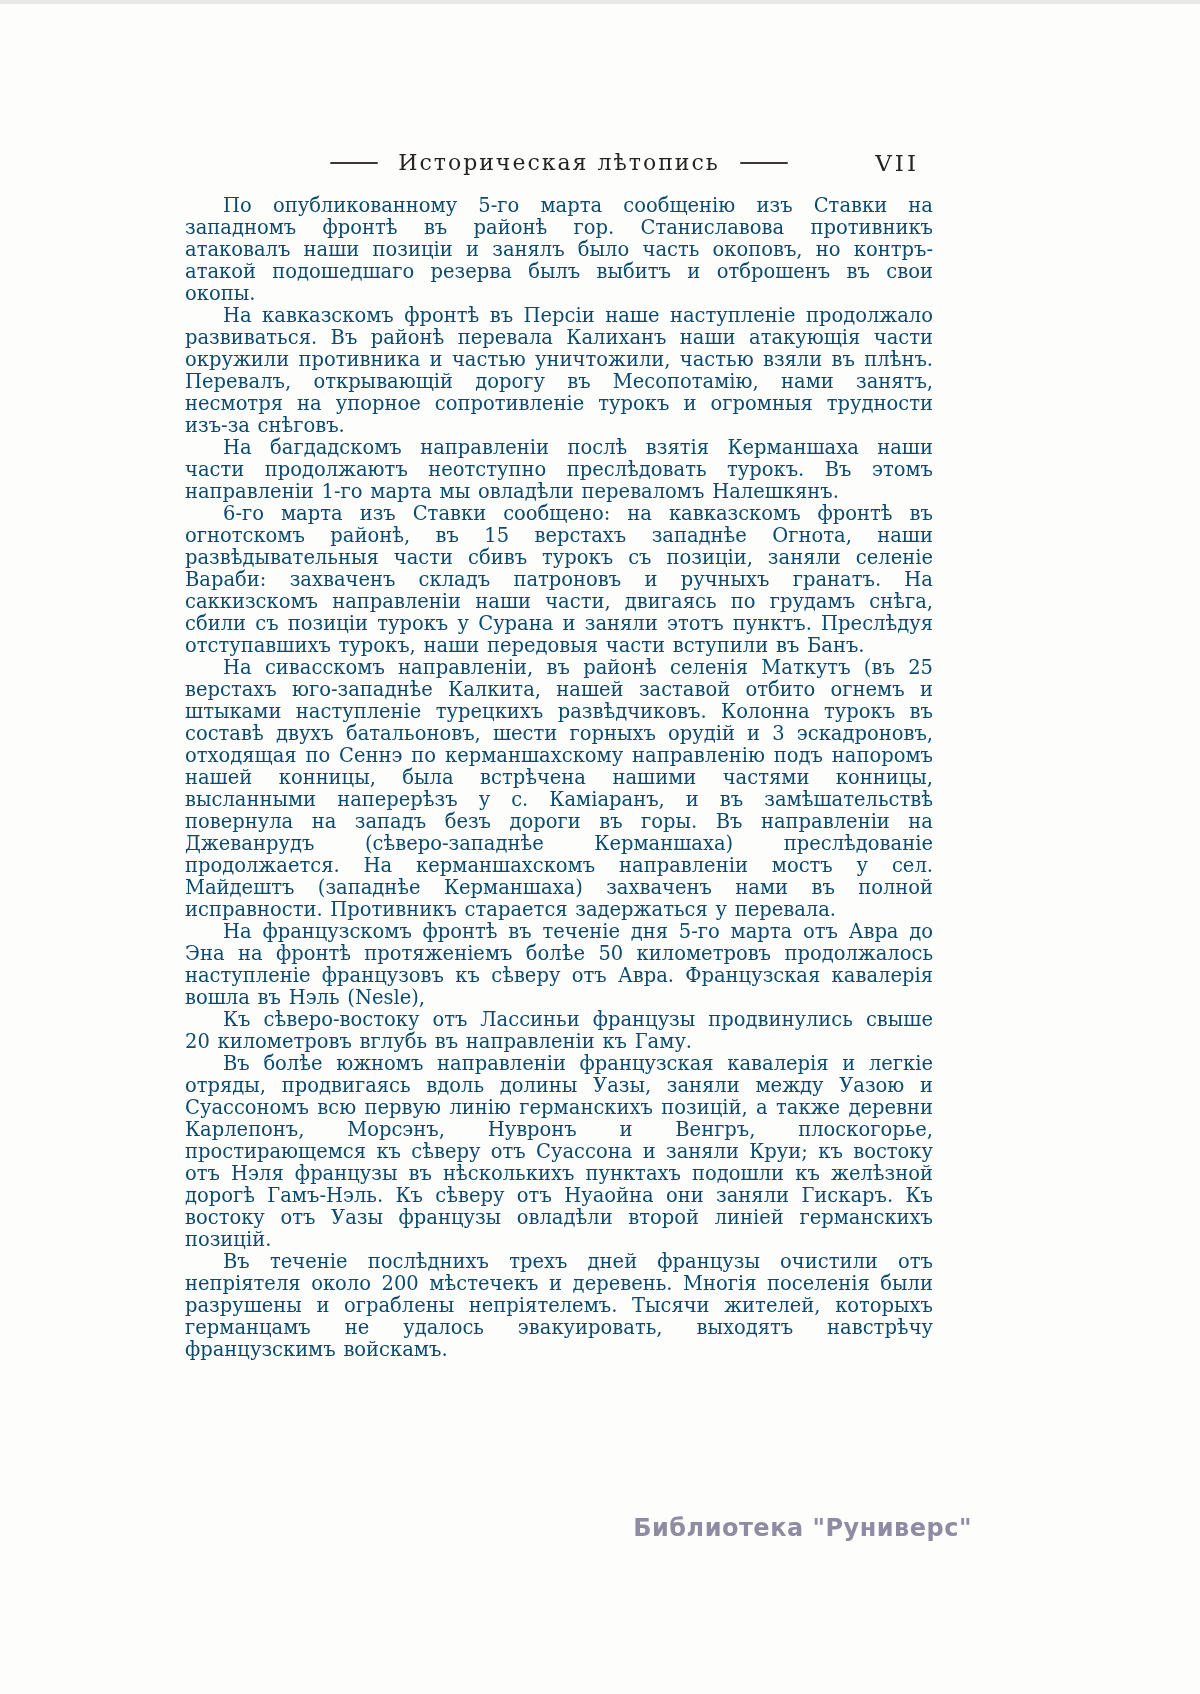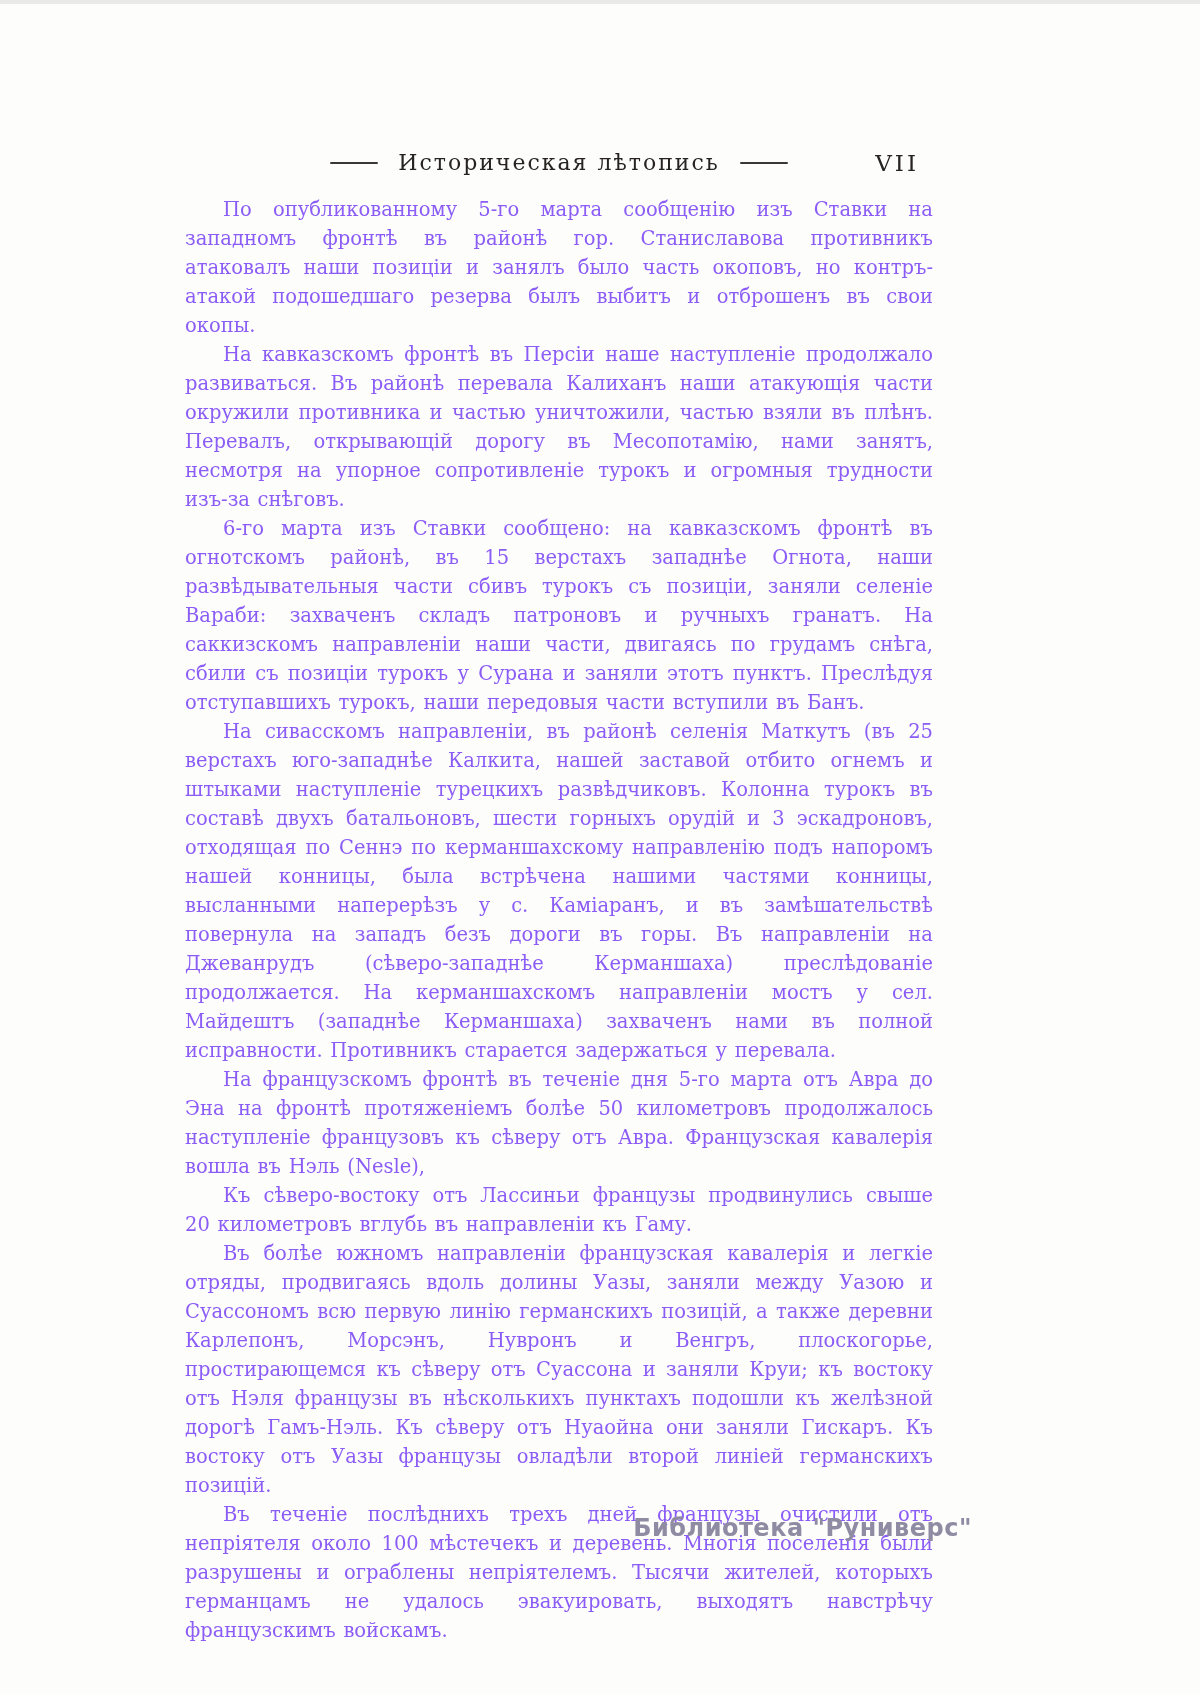--- a/index.html
+++ b/index.html
@@ -59,24 +59,24 @@
   
   .text-block {
     position: absolute;
     top: 191px;
     left: 185px;
     width: 748px;
   }
   .text-block p {
     margin: 0;
     font-size: 19.5px;
-    line-height: 29px;
+    line-height: 22px;
     text-align: justify;
     text-indent: 38px;
-    color: #8b5cf6;
+    color: #0c4a6e;
     word-spacing: 1.5px;
   }
   
   .watermark {
     position: absolute;
     top: 1510px;
     right: 228px;
     font-family: "DejaVu Sans", "Liberation Sans", sans-serif;
     font-weight: bold;
     font-size: 24px;
@@ -94,23 +94,24 @@
       <span class="head-rule"></span>
       <span class="head-title">Историческая лѣтопись</span>
       <span class="head-rule"></span>
     </div>
     <span class="page-number">VII</span>
   </div>
 
   <div class="text-block">
     <p>По опубликованному 5-го марта сообщенію изъ Ставки на западномъ фронтѣ въ районѣ гор. Станиславова противникъ атаковалъ наши позиціи и занялъ было часть окоповъ, но контръ-атакой подошедшаго резерва былъ выбитъ и отброшенъ въ свои окопы.</p>
     <p>На кавказскомъ фронтѣ въ Персіи наше наступленіе продолжало развиваться. Въ районѣ перевала Калиханъ наши атакующія части окружили противника и частью уничтожили, частью взяли въ плѣнъ. Перевалъ, открывающій дорогу въ Месопотамію, нами занятъ, несмотря на упорное сопротивленіе турокъ и огромныя трудности изъ-за снѣговъ.</p>
+    <p>На багдадскомъ направленіи послѣ взятія Керманшаха наши части продолжаютъ неотступно преслѣдовать турокъ. Въ этомъ направленіи 1-го марта мы овладѣли переваломъ Налешкянъ.</p>
     <p>6-го марта изъ Ставки сообщено: на кавказскомъ фронтѣ въ огнотскомъ районѣ, въ 15 верстахъ западнѣе Огнота, наши развѣдывательныя части сбивъ турокъ съ позиціи, заняли селеніе Вараби: захваченъ складъ патроновъ и ручныхъ гранатъ. На саккизскомъ направленіи наши части, двигаясь по грудамъ снѣга, сбили съ позиціи турокъ у Сурана и заняли этотъ пунктъ. Преслѣдуя отступавшихъ турокъ, наши передовыя части вступили въ Банъ.</p>
     <p>На сивасскомъ направленіи, въ районѣ селенія Маткутъ (въ 25 верстахъ юго-западнѣе Калкита, нашей заставой отбито огнемъ и штыками наступленіе турецкихъ развѣдчиковъ. Колонна турокъ въ составѣ двухъ батальоновъ, шести горныхъ орудій и 3 эскадроновъ, отходящая по Сеннэ по керманшахскому направленію подъ напоромъ нашей конницы, была встрѣчена нашими частями конницы, высланными наперерѣзъ у с. Каміаранъ, и въ замѣшательствѣ повернула на западъ безъ дороги въ горы. Въ направленіи на Джеванрудъ (сѣверо-западнѣе Керманшаха) преслѣдованіе продолжается. На керманшахскомъ направленіи мостъ у сел. Майдештъ (западнѣе Керманшаха) захваченъ нами въ полной исправности. Противникъ старается задержаться у перевала.</p>
     <p>На французскомъ фронтѣ въ теченіе дня 5-го марта отъ Авра до Эна на фронтѣ протяженіемъ болѣе 50 километровъ продолжалось наступленіе французовъ къ сѣверу отъ Авра. Французская кавалерія вошла въ Нэль (Nesle),</p>
     <p>Къ сѣверо-востоку отъ Лассиньи французы продвинулись свыше 20 километровъ вглубь въ направленіи къ Гаму.</p>
     <p>Въ болѣе южномъ направленіи французская кавалерія и легкіе отряды, продвигаясь вдоль долины Уазы, заняли между Уазою и Суассономъ всю первую линію германскихъ позицій, а также деревни Карлепонъ, Морсэнъ, Нувронъ и Венгръ, плоскогорье, простирающемся къ сѣверу отъ Суассона и заняли Круи; къ востоку отъ Нэля французы въ нѣсколькихъ пунктахъ подошли къ желѣзной дорогѣ Гамъ-Нэль. Къ сѣверу отъ Нуаойна они заняли Гискаръ. Къ востоку отъ Уазы французы овладѣли второй линіей германскихъ позицій.</p>
-    <p>Въ теченіе послѣднихъ трехъ дней французы очистили отъ непріятеля около 100 мѣстечекъ и деревень. Многія поселенія были разрушены и ограблены непріятелемъ. Тысячи жителей, которыхъ германцамъ не удалось эвакуировать, выходятъ навстрѣчу французскимъ войскамъ.</p>
+    <p>Въ теченіе послѣднихъ трехъ дней французы очистили отъ непріятеля около 200 мѣстечекъ и деревень. Многія поселенія были разрушены и ограблены непріятелемъ. Тысячи жителей, которыхъ германцамъ не удалось эвакуировать, выходятъ навстрѣчу французскимъ войскамъ.</p>
   </div>
 
   <div class="watermark">Библиотека "Руниверс"</div>
 
 </div>
 
 </body></html>

